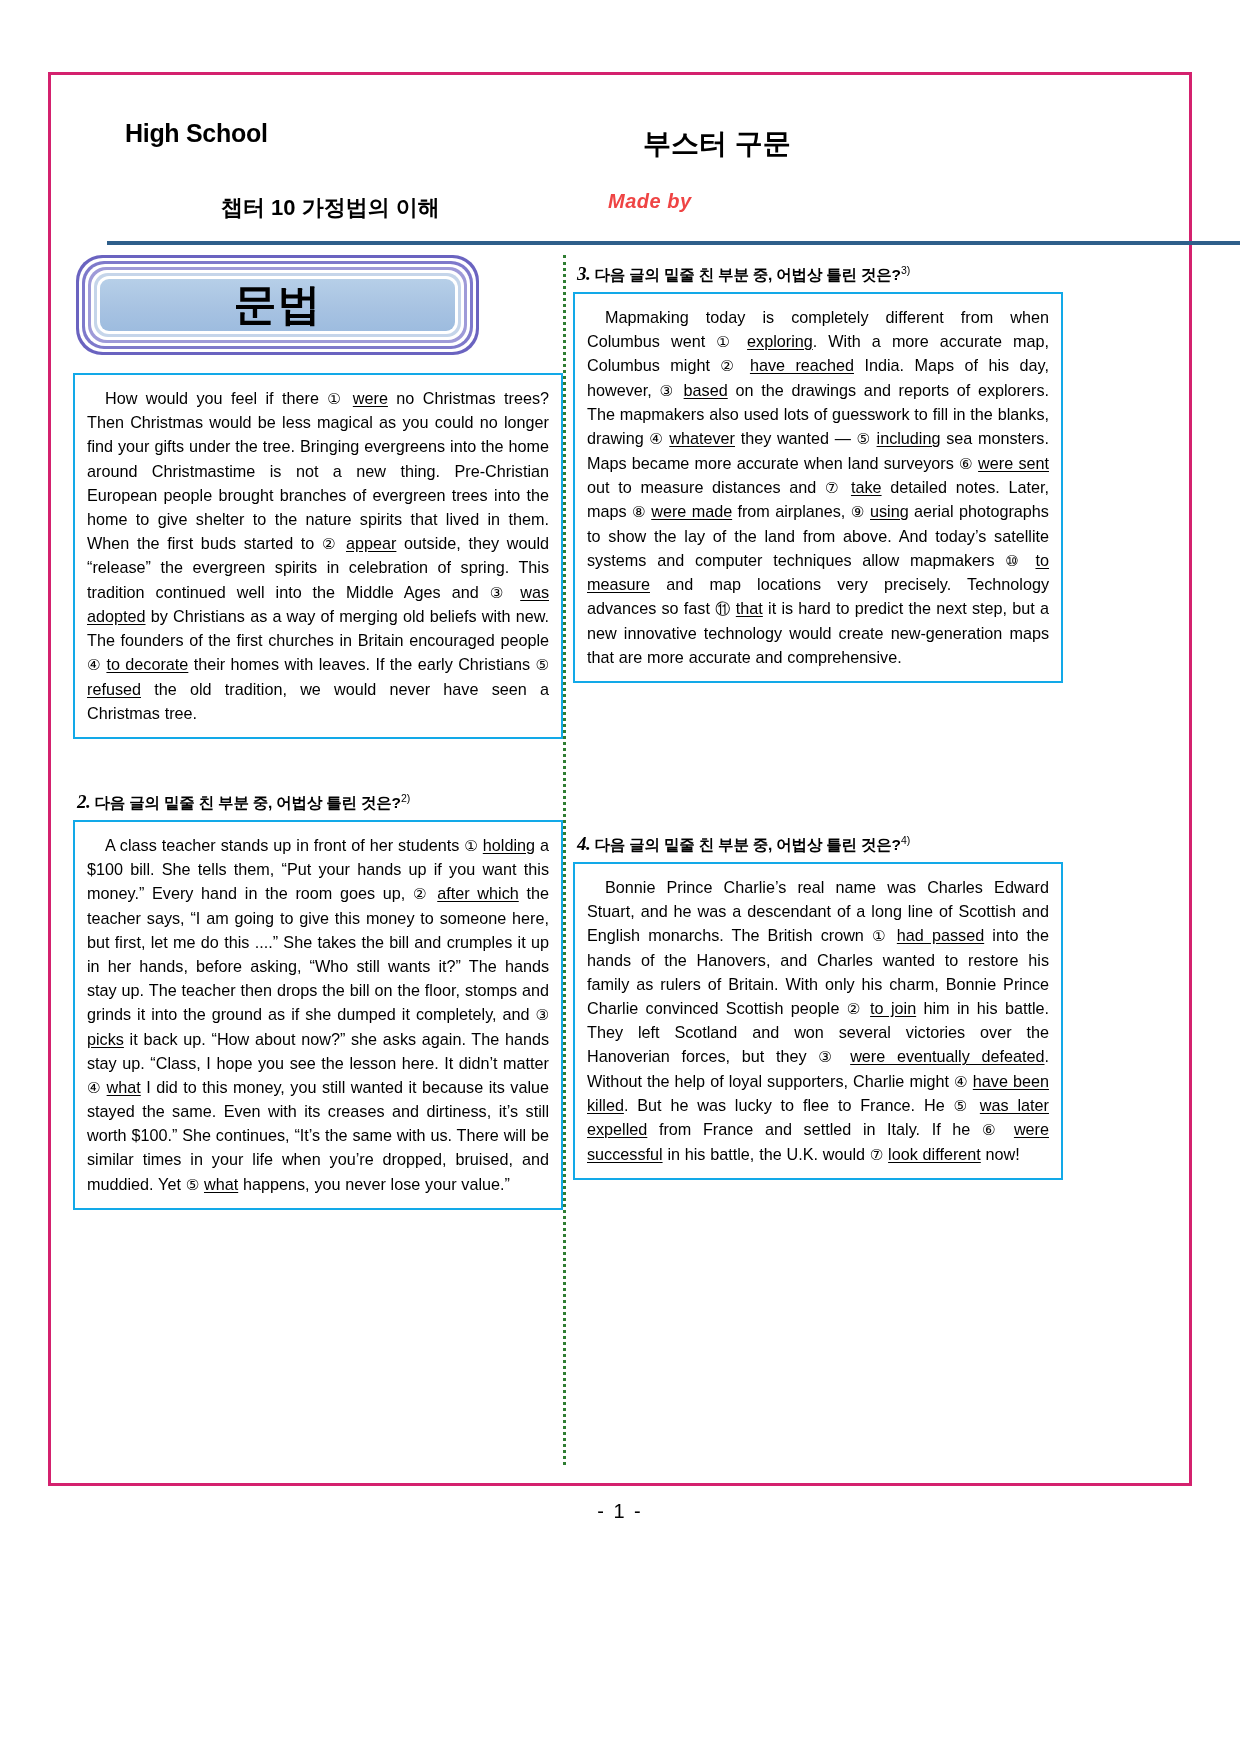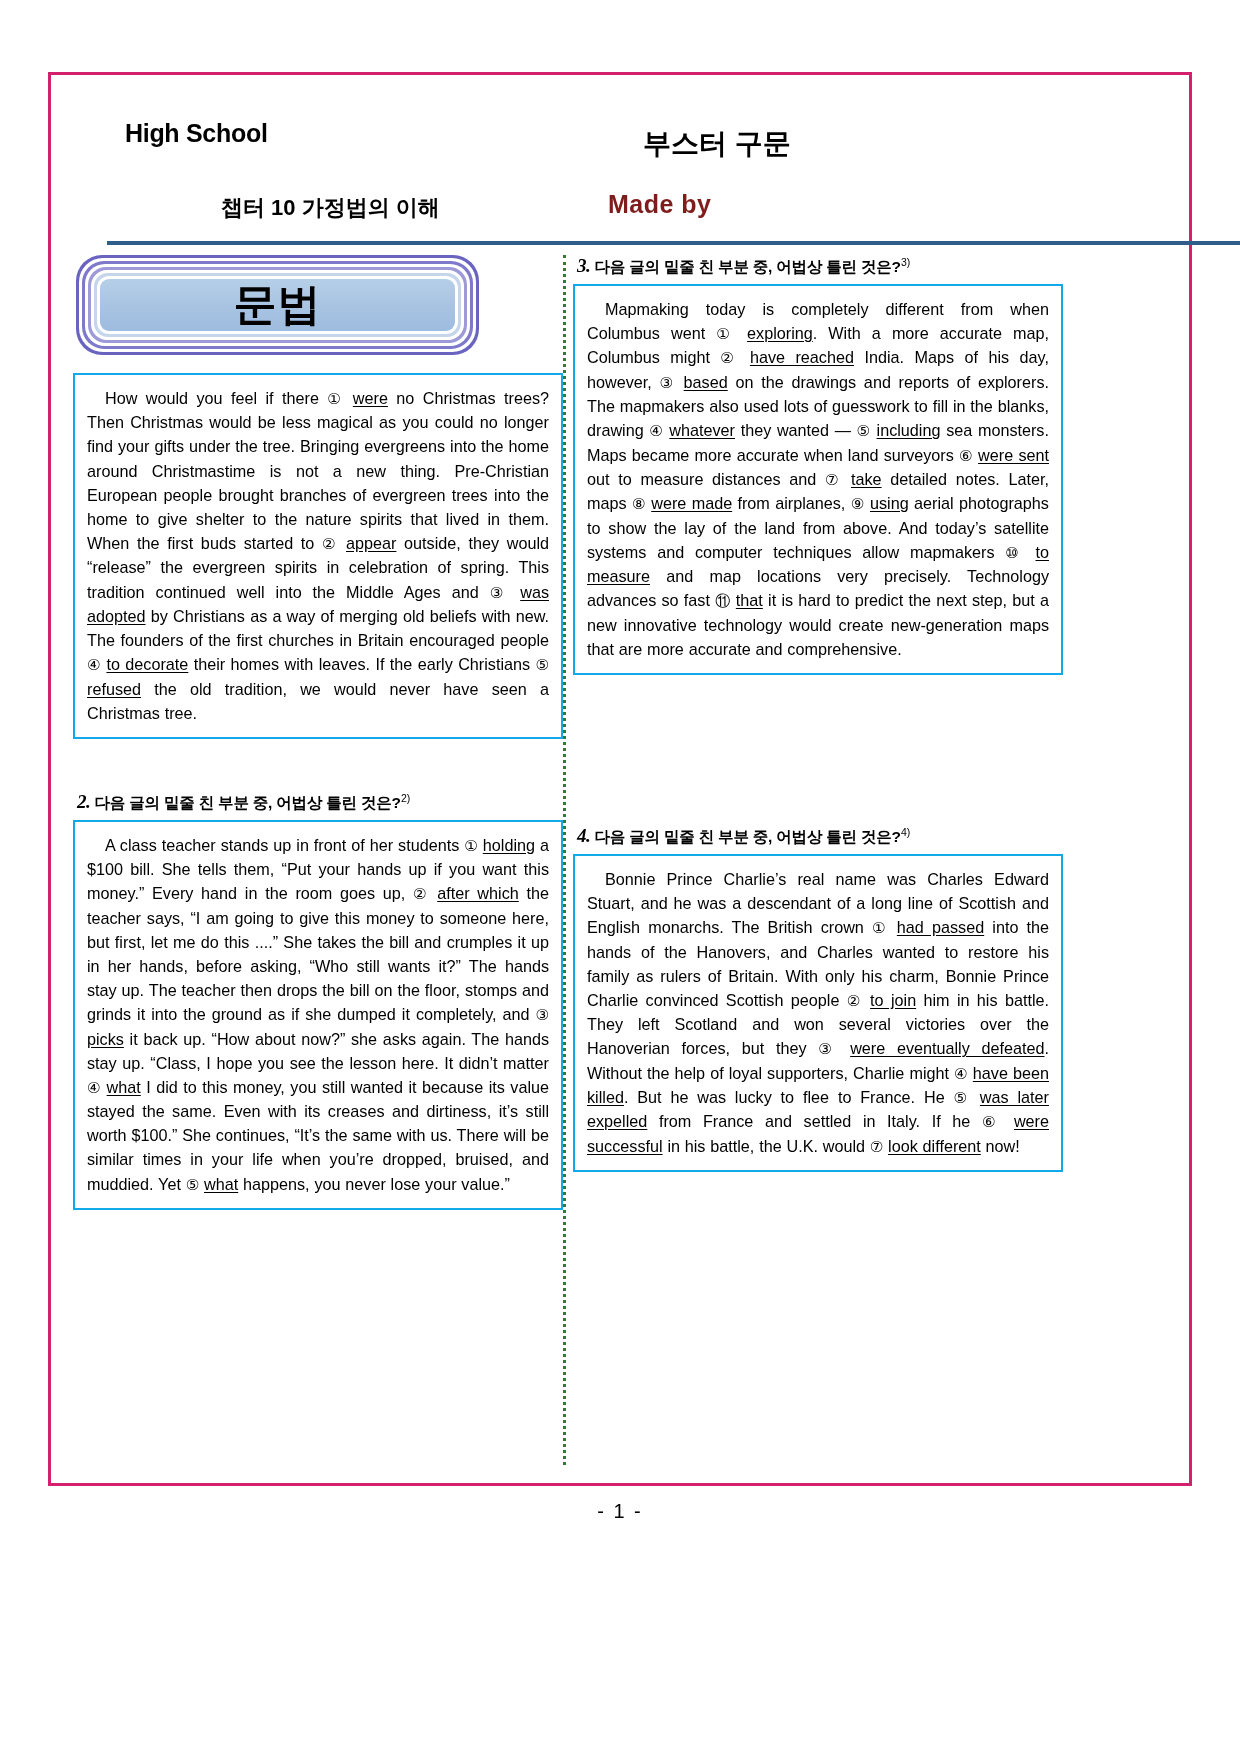--- a/index.html
+++ b/index.html
@@ -53,24 +53,25 @@
     left: 118px;
     top: 118px;
     font-size: 22px;
     font-weight: bold;
     color: #000;
   }
   .hdr-madeby {
     position: absolute;
     left: 505px;
     top: 115px;
-    font-size: 25px;
+    font-size: 20px;
     font-weight: bold;
     letter-spacing: 0.5px;
-    color: #7f1d1d;
+    color: #ef4444;
+    font-style: italic;
   }
   #hdr-rule {
     position: absolute;
     left: 4px;
     top: 166px;
     width: 1134px;
     height: 4px;
     background: #2e5f8a;
   }
 
@@ -254,21 +255,21 @@
           <span class="q-num">2.</span>
           <span class="q-head-text">다음 글의 밑줄 친 부분 중, 어법상 틀린 것은?</span><span class="q-sup">2)</span>
         </div>
         <div class="passage"><span class="indent"></span>A class teacher stands up in front of her students <span class="circ">①</span> <b>holding</b> a $100 bill. She tells them, “Put your hands up if you want this money.” Every hand in the room goes up, <span class="circ">②</span> <b>after which</b> the teacher says, “I am going to give this money to someone here, but first, let me do this ....” She takes the bill and crumples it up in her hands, before asking, “Who still wants it?” The hands stay up. The teacher then drops the bill on the floor, stomps and grinds it into the ground as if she dumped it completely, and <span class="circ">③</span> <b>picks</b> it back up. “How about now?” she asks again. The hands stay up. “Class, I hope you see the lesson here. It didn’t matter <span class="circ">④</span> <b>what</b> I did to this money, you still wanted it because its value stayed the same. Even with its creases and dirtiness, it’s still worth $100.” She continues, “It’s the same with us. There will be similar times in your life when you’re dropped, bruised, and muddied. Yet <span class="circ">⑤</span> <b>what</b> happens, you never lose your value.”</div>
       </div>
 
     </div>
 
     <div class="col" id="col-right">
 
-      <div class="q-block" style="margin-top:8px">
+      <div class="q-block" style="margin-top:16px">
         <div class="q-head">
           <span class="q-num">3.</span>
           <span class="q-head-text">다음 글의 밑줄 친 부분 중, 어법상 틀린 것은?</span><span class="q-sup">3)</span>
         </div>
         <div class="passage"><span class="indent"></span>Mapmaking today is completely different from when Columbus went <span class="circ">①</span> <b>exploring</b>. With a more accurate map, Columbus might <span class="circ">②</span> <b>have reached</b> India. Maps of his day, however, <span class="circ">③</span> <b>based</b> on the drawings and reports of explorers. The mapmakers also used lots of guesswork to fill in the blanks, drawing <span class="circ">④</span> <b>whatever</b> they wanted — <span class="circ">⑤</span> <b>including</b> sea monsters. Maps became more accurate when land surveyors <span class="circ">⑥</span> <b>were sent</b> out to measure distances and <span class="circ">⑦</span> <b>take</b> detailed notes. Later, maps <span class="circ">⑧</span> <b>were made</b> from airplanes, <span class="circ">⑨</span> <b>using</b> aerial photographs to show the lay of the land from above. And today’s satellite systems and computer techniques allow mapmakers <span class="circ">⑩</span> <b>to measure</b> and map locations very precisely. Technology advances so fast <span class="circ">⑪</span> <b>that</b> it is hard to predict the next step, but a new innovative technology would create new-generation maps that are more accurate and comprehensive.</div>
       </div>
 
       <div class="q-block" style="margin-top:150px">
         <div class="q-head">
           <span class="q-num">4.</span>

